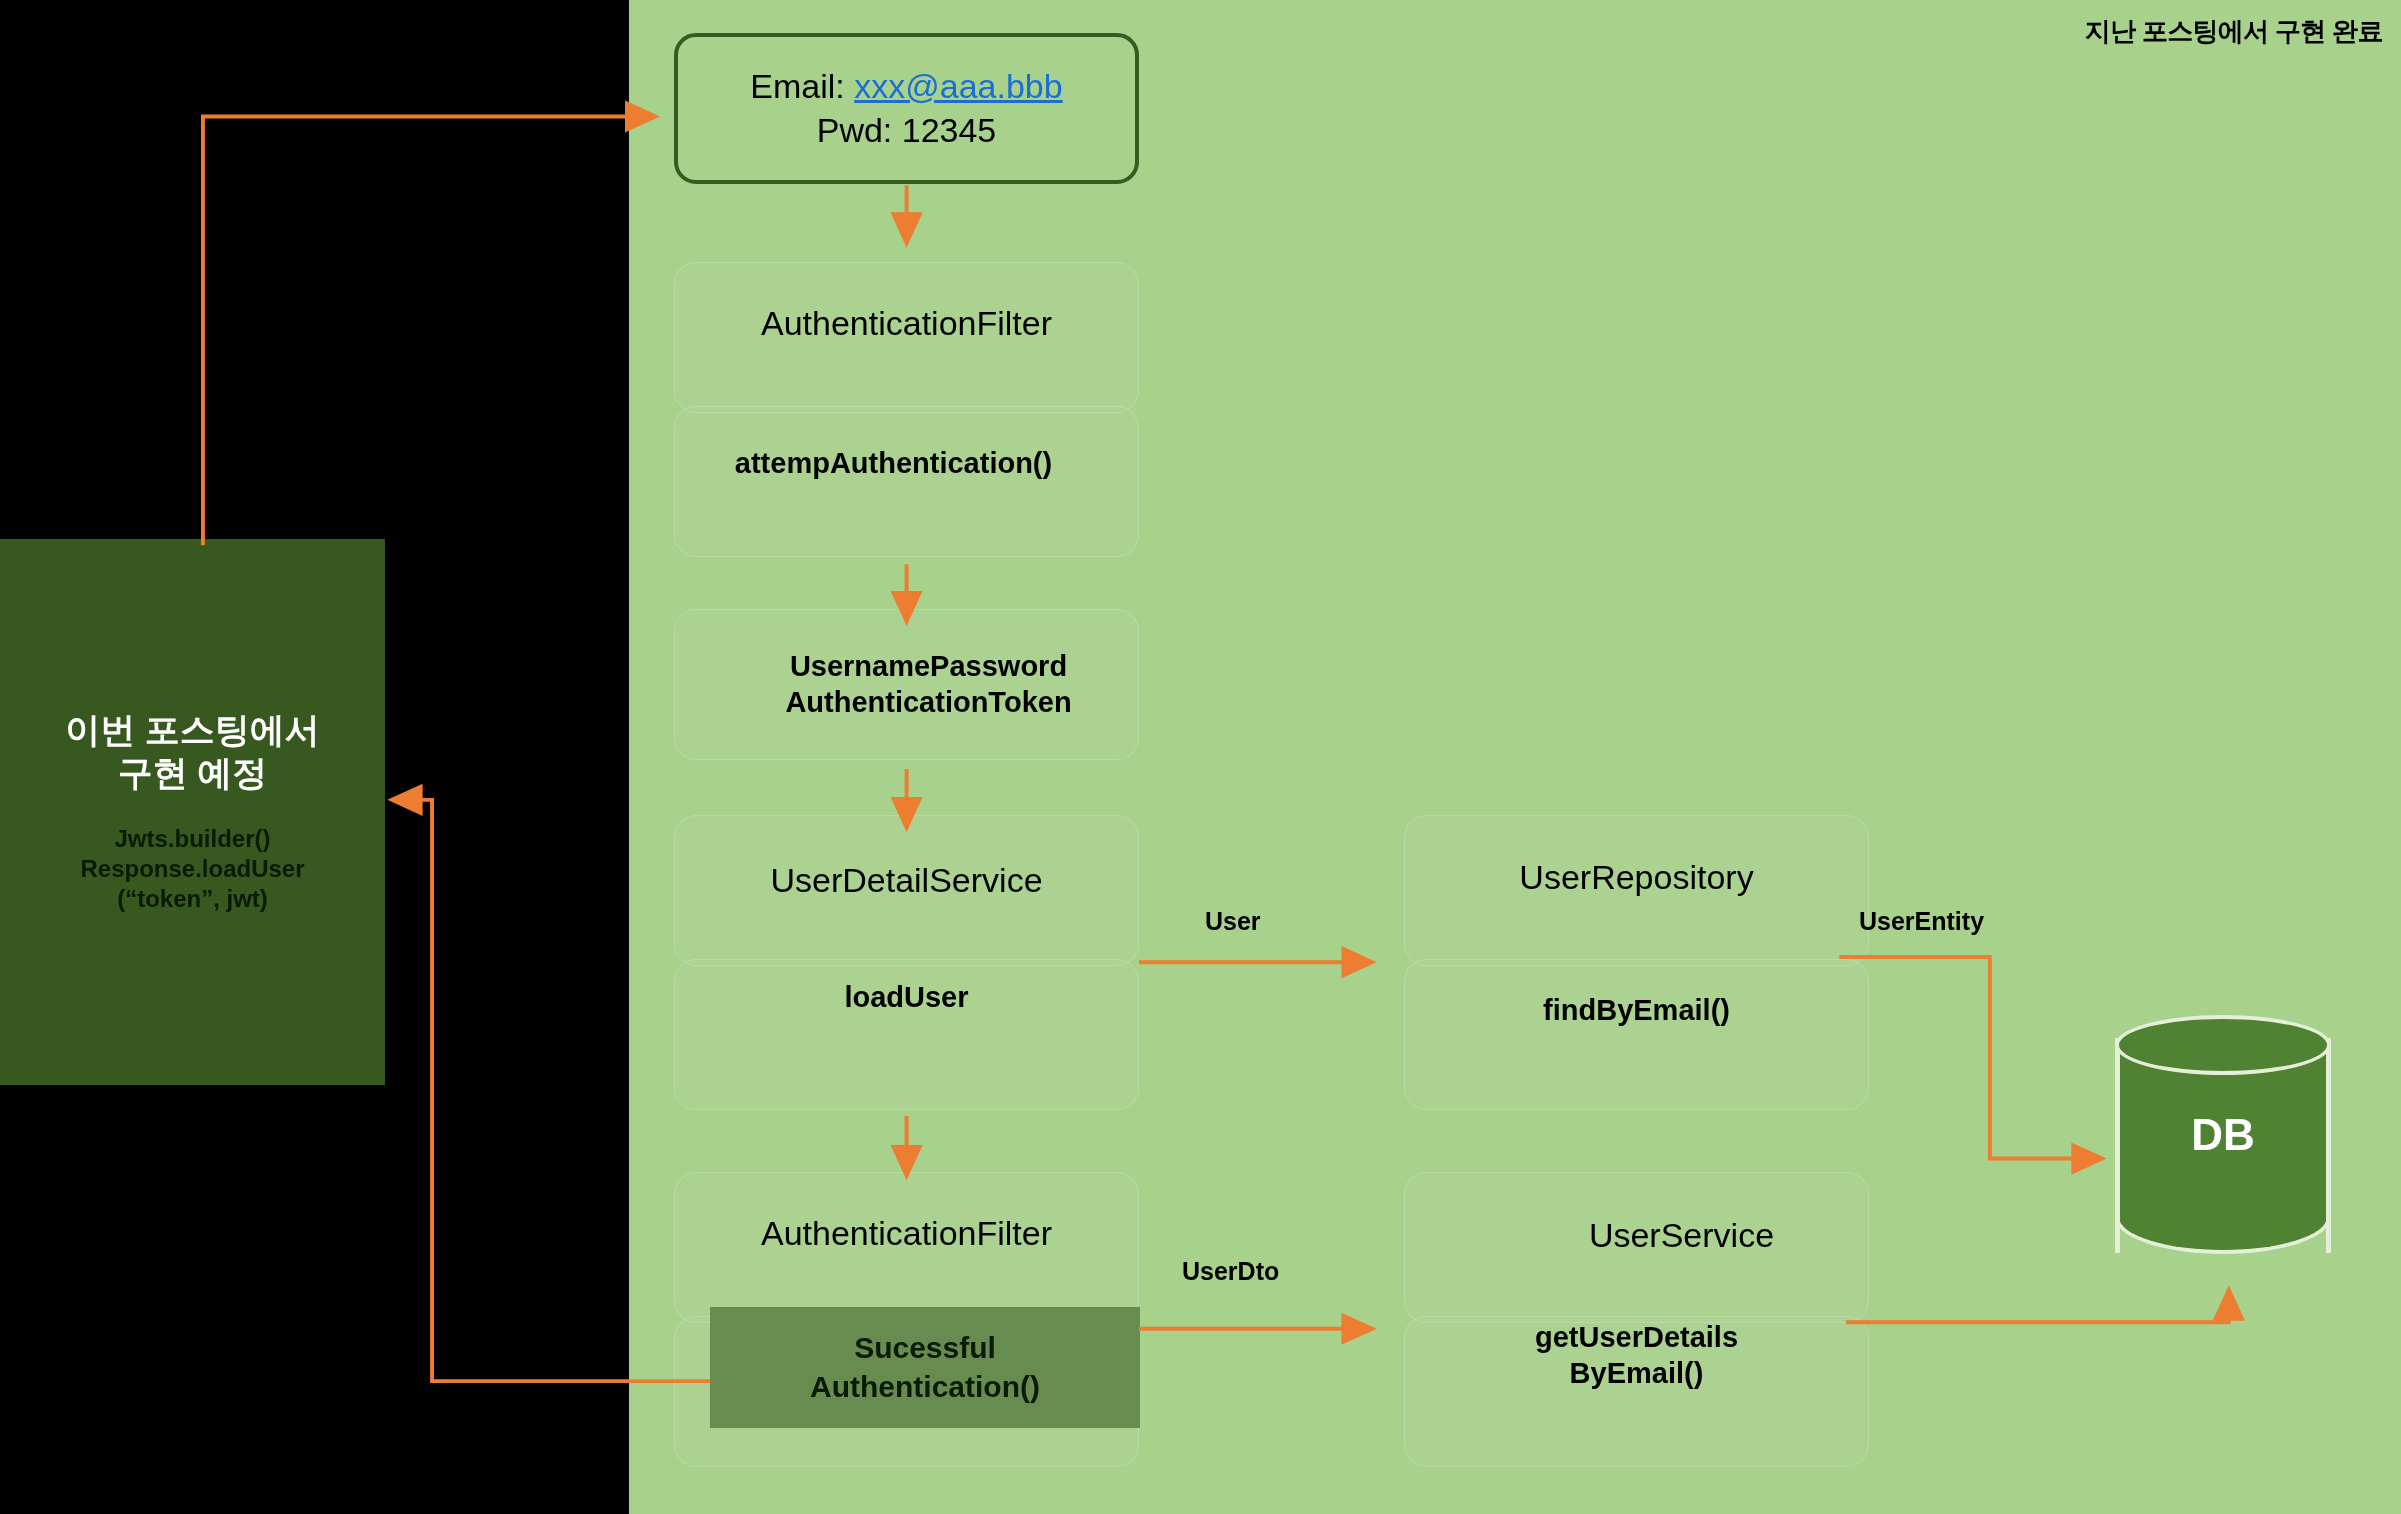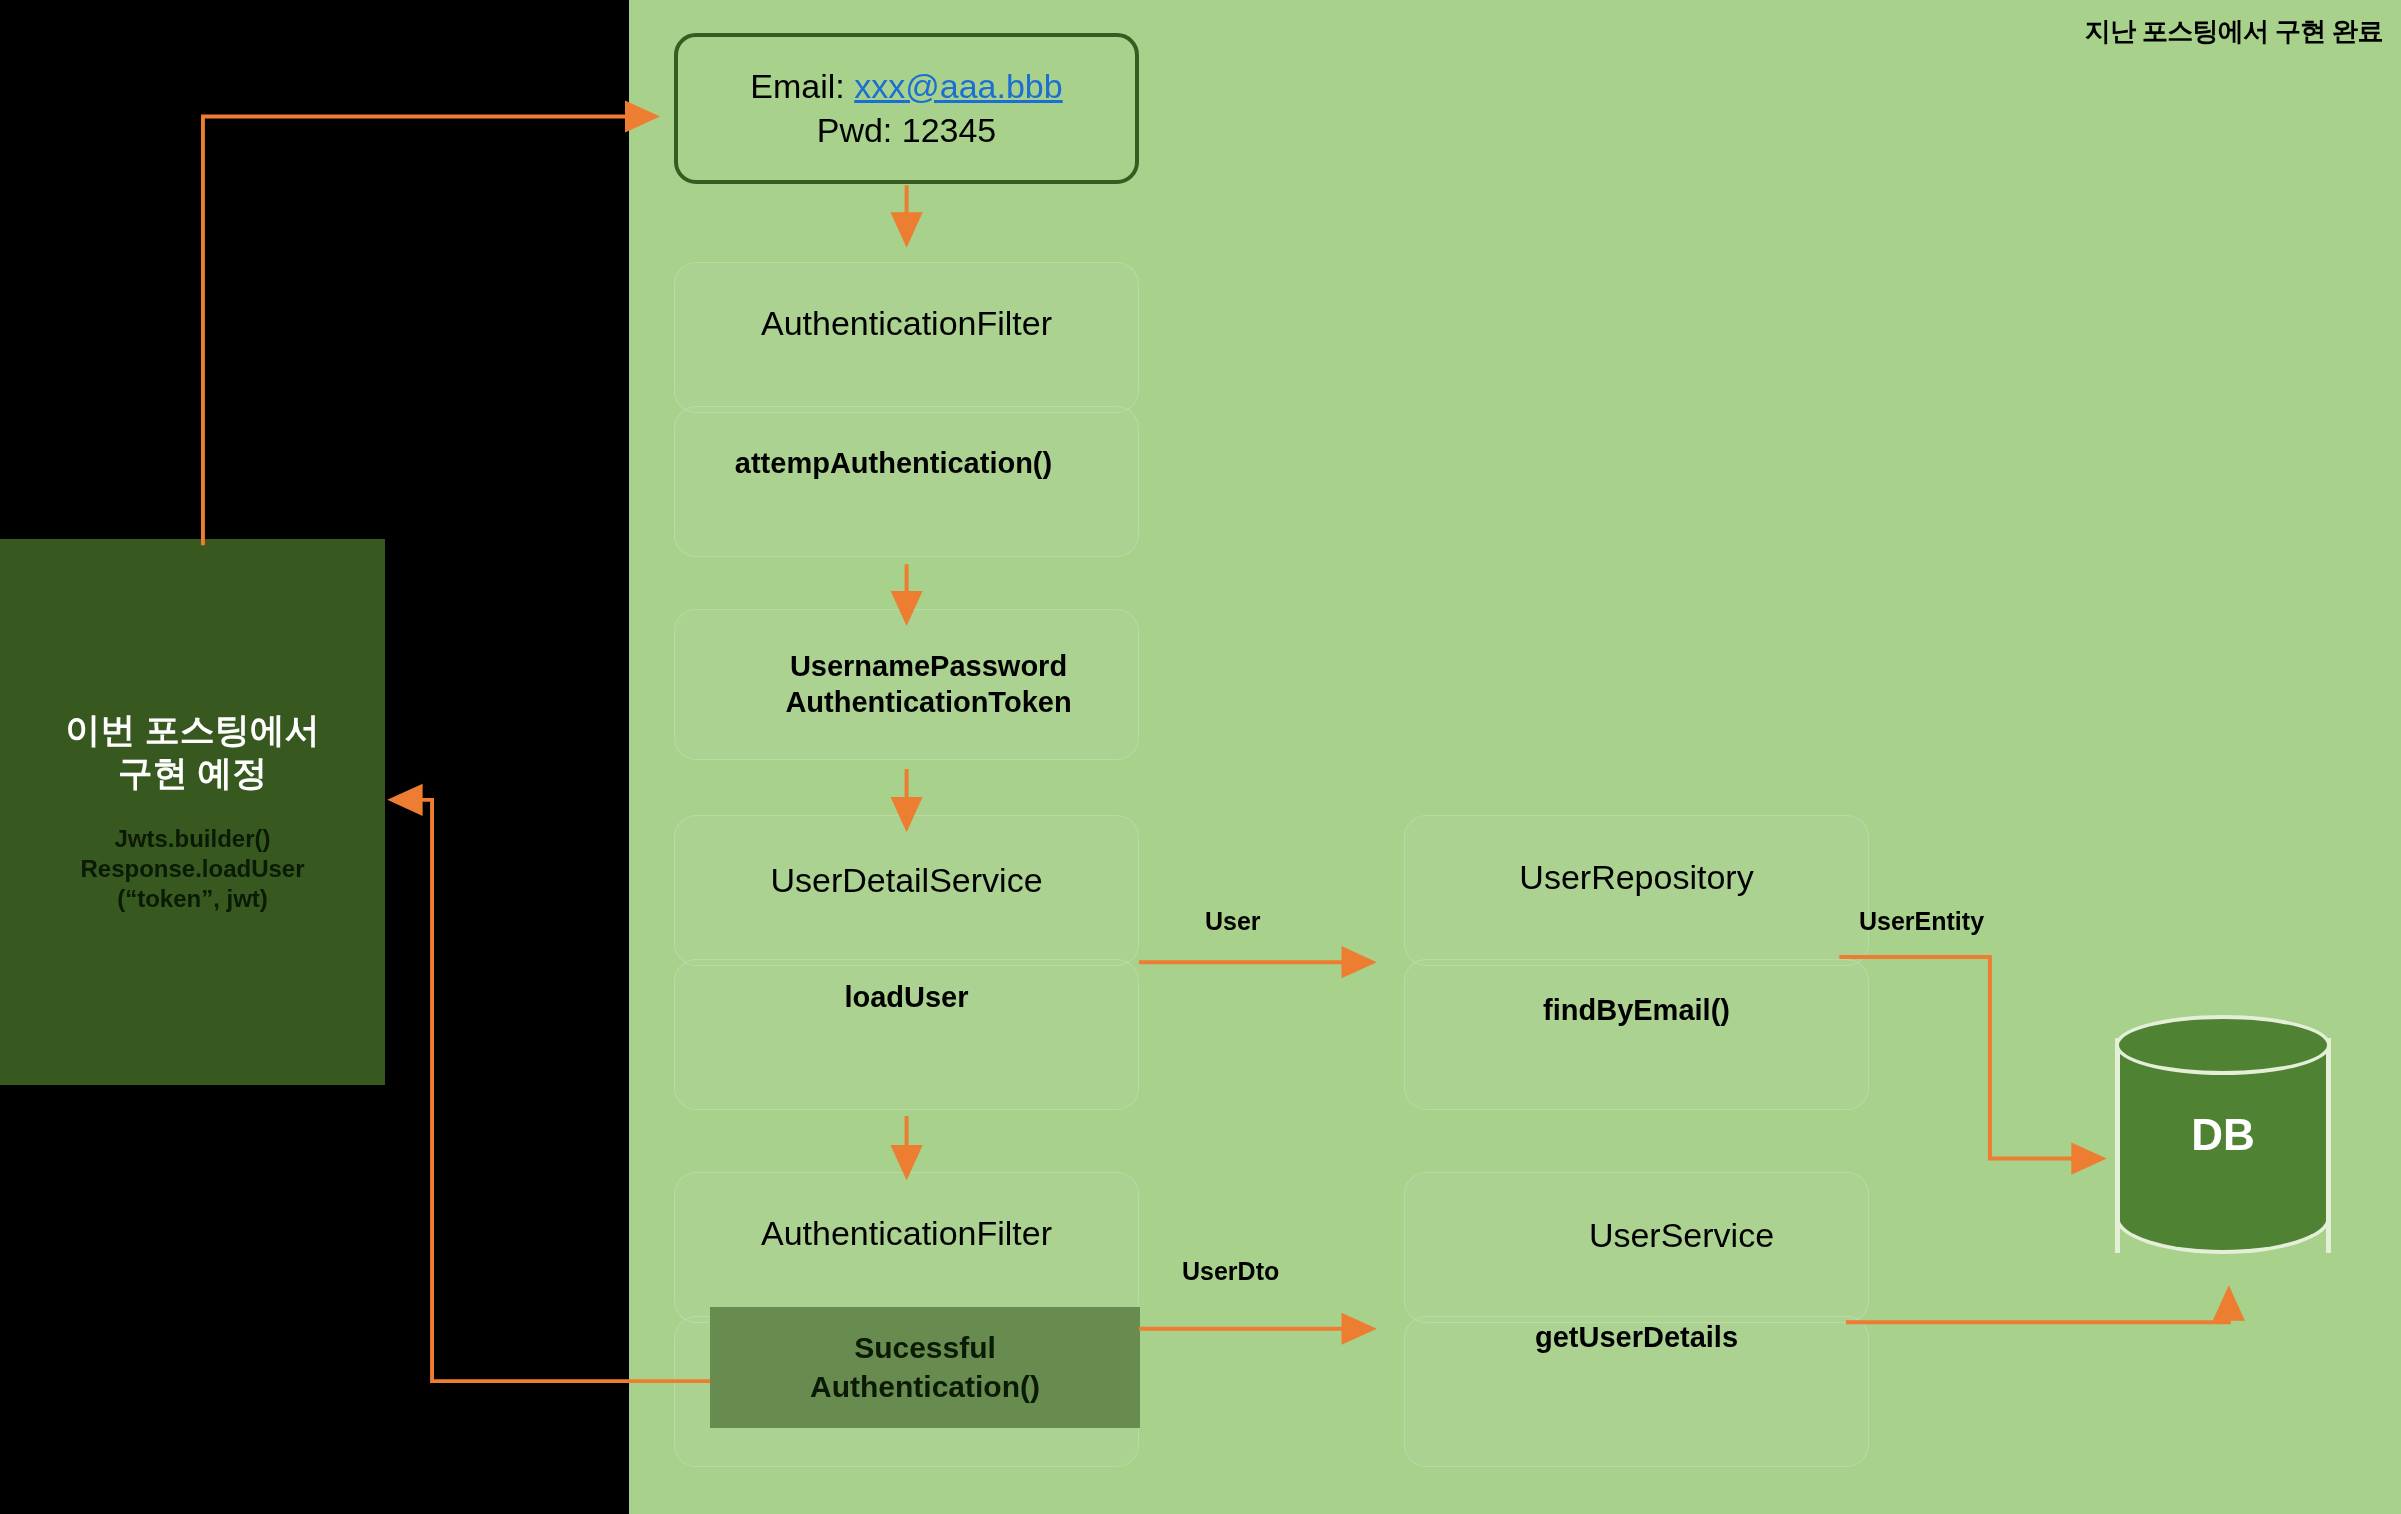--- a/index.html
+++ b/index.html
@@ -97,20 +97,21 @@
       <div>Sucessful</div>
       <div>Authentication()</div>
     </div>
   </div>
 
   <div class="lbl bold" style="left:1404px;top:992px;width:465px;">findByEmail()</div>
   <div class="lbl plain" style="left:1404px;top:858px;width:465px;">UserRepository</div>
   <div class="lbl plain" style="left:1404px;top:1216px;width:465px;margin-left:45px;">UserService</div>
   <div class="lbl bold" style="left:1404px;top:1319px;width:465px;">
     <div>getUserDetails</div>
+    <div>ByEmail()</div>
   </div>
 
   <div class="arrow-label" style="left:1205px;top:907px;">User</div>
   <div class="arrow-label" style="left:1859px;top:907px;">UserEntity</div>
   <div class="arrow-label" style="left:1182px;top:1257px;">UserDto</div>
 
   <div class="db">
     <div class="body"></div>
     <div class="side-l"></div>
     <div class="side-r"></div>

